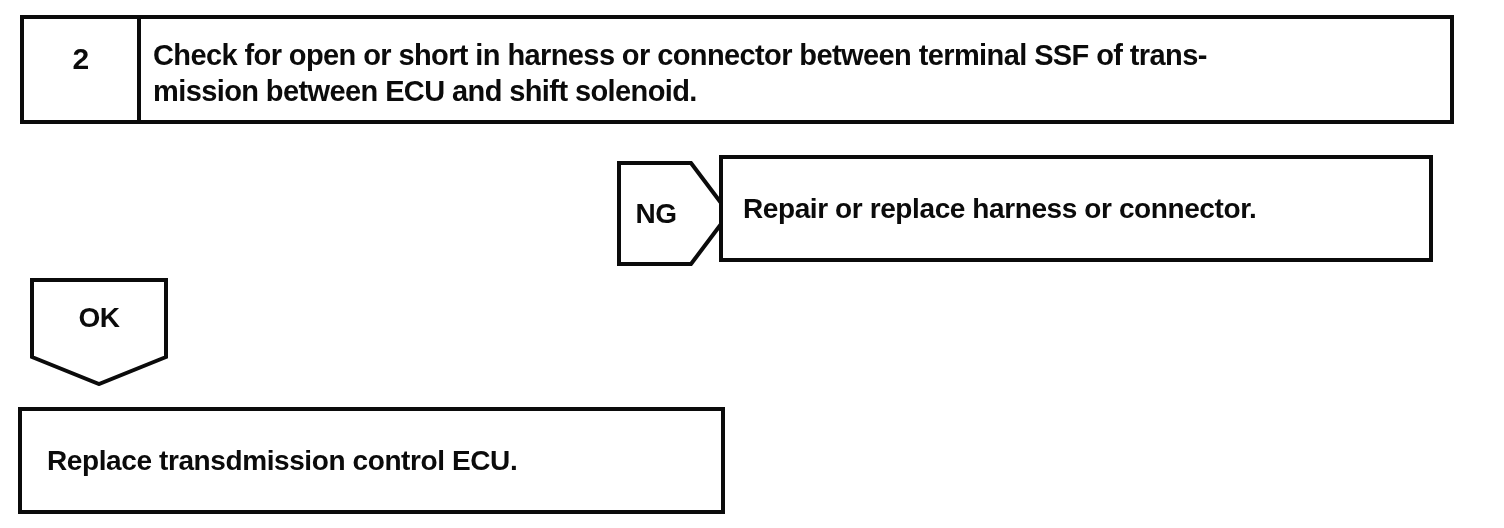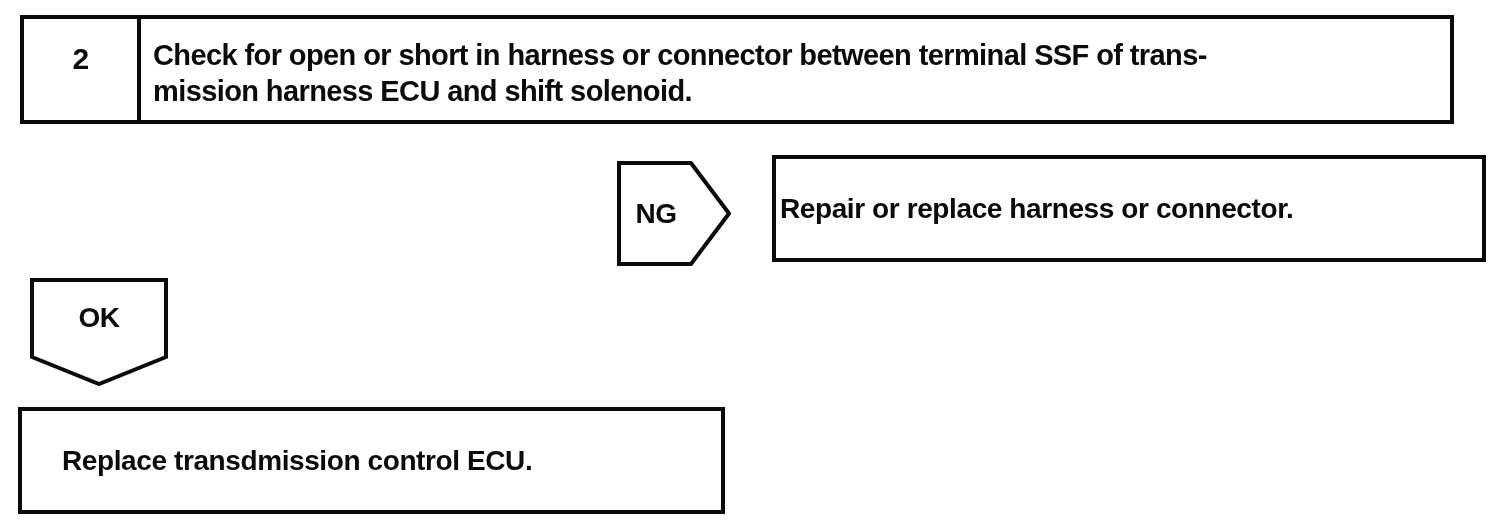--- a/index.html
+++ b/index.html
@@ -42,52 +42,52 @@
   }
 
   
   .ng-connector { position: absolute; left: 617px; top: 161px; width: 114px; height: 105px; }
   .ng-connector .label {
     position: absolute; left: 0; top: 0; width: 78px; height: 105px;
     display: flex; align-items: center; justify-content: center;
     font-size: 28px; font-weight: bold; letter-spacing: -0.5px;
   }
   .ng-action-box {
-    left: 772px; top: 155px; width: 714px; height: 107px;
+    left: 719px; top: 155px; width: 714px; height: 107px;
     display: flex; align-items: center;
-    padding-left: 4px;
+    padding-left: 20px;
     font-size: 28px; font-weight: bold; letter-spacing: -0.4px;
   }
 
   
   .ok-connector { position: absolute; left: 30px; top: 278px; width: 138px; height: 108px; }
   .ok-connector .label {
     position: absolute; left: 0; top: 0; width: 138px; height: 79px;
     display: flex; align-items: center; justify-content: center;
     font-size: 28px; font-weight: bold; letter-spacing: -0.5px;
   }
   .ok-action-box {
     left: 18px; top: 407px; width: 707px; height: 107px;
     display: flex; align-items: center;
-    padding-left: 40px;
+    padding-left: 25px;
     font-size: 28px; font-weight: bold; letter-spacing: -0.4px;
   }
 
   svg { display: block; }
 </style>
 </head>
 <body>
 
 <div class="canvas">
 
   <div class="box step-box">
     <div class="step-number-cell">2</div>
     <div class="step-text-cell">
       <div>Check for open or short in harness or connector between terminal SSF of trans-</div>
-      <div>mission harness ECU and shift solenoid.</div>
+      <div>mission between ECU and shift solenoid.</div>
     </div>
   </div>
 
   <div class="ng-connector">
     <svg width="114" height="105" viewBox="0 0 114 105">
       <polygon points="2,2 74,2 112,52.5 74,103 2,103" fill="#ffffff" stroke="var(--ink)" stroke-width="4" stroke-linejoin="miter"></polygon>
     </svg>
     <span class="label">NG</span>
   </div>
 

